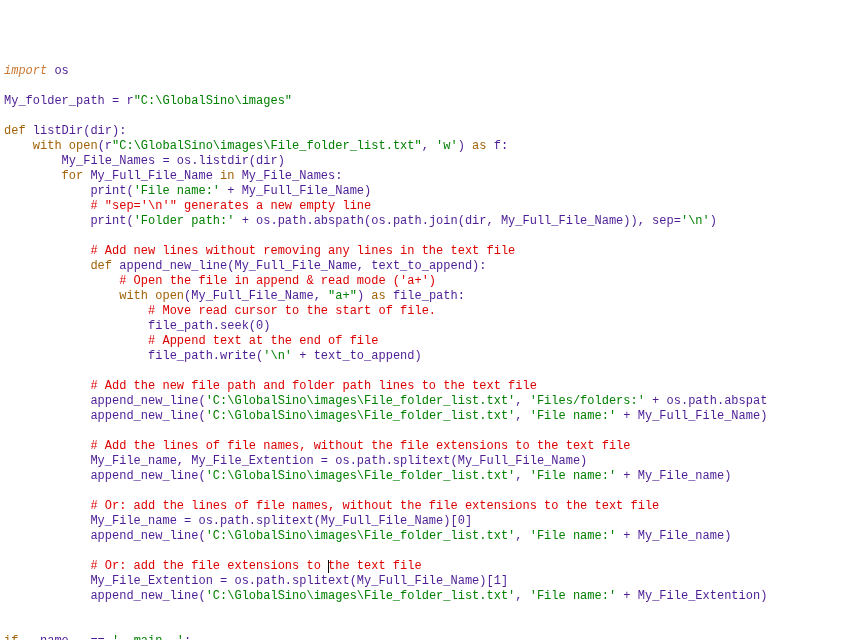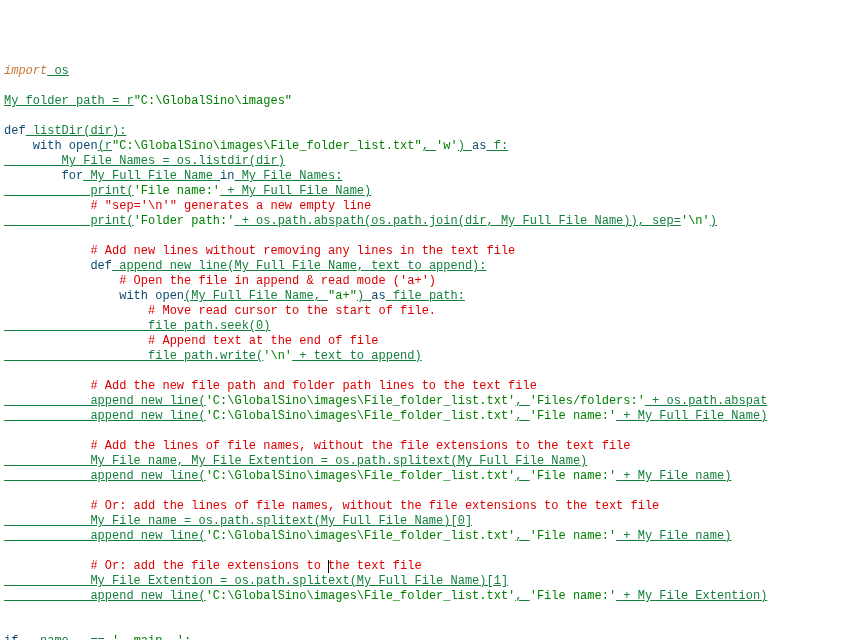--- a/index.html
+++ b/index.html
@@ -9,24 +9,24 @@
     font-family: "Courier New", Courier, monospace;
     font-size: 12px;
     line-height: 15px;
     white-space: pre;
     overflow: hidden;
     width: 853px;
     height: 640px;
     box-sizing: border-box;
   }
   .kw-orange { color: #cc7832; font-style: italic; } 
-  .kw-blue { color: #0c4a6e; }   
+  .kw-blue { color: #a16207; }   
   .str { color: #008000; }       
   .comment { color: #dd0000; }   
-  .plain { color: #15803d; text-decoration: underline; }
+  .plain { color: #4c1d95; }
   .cursor {
     display: inline-block;
     width: 1px;
     height: 13px;
     background: #000;
     vertical-align: text-bottom;
     margin-right: -1px;
   }
   .line { display: block; }
 </style>

